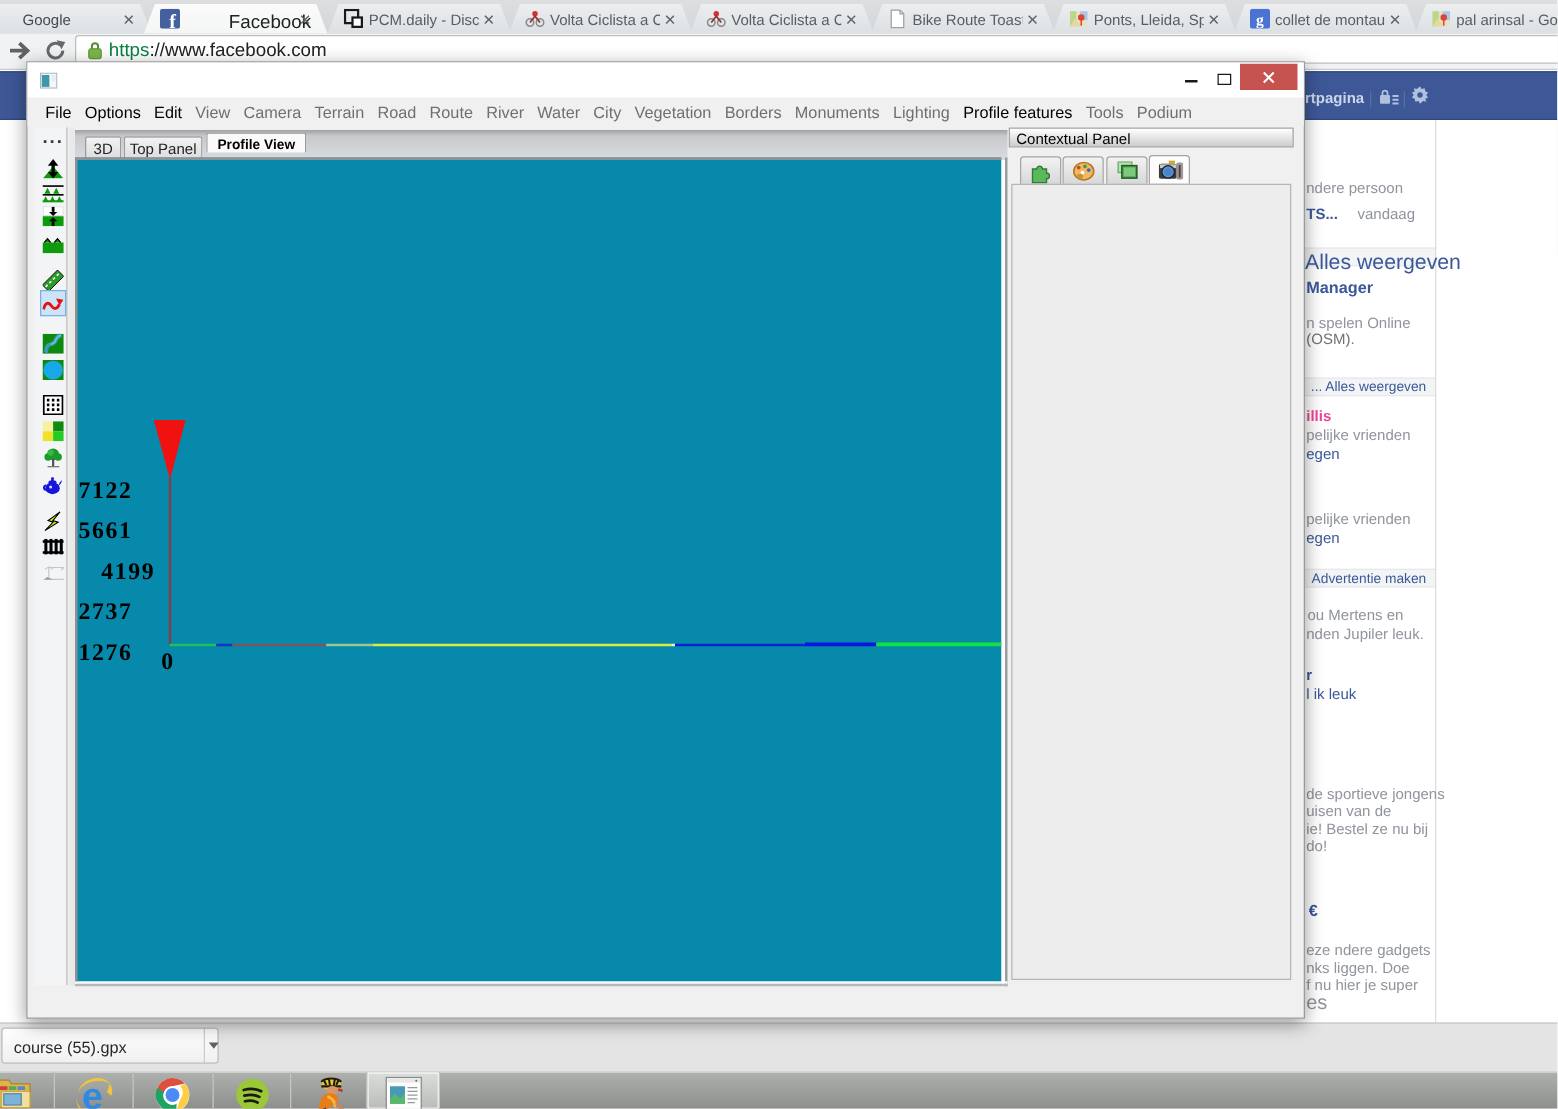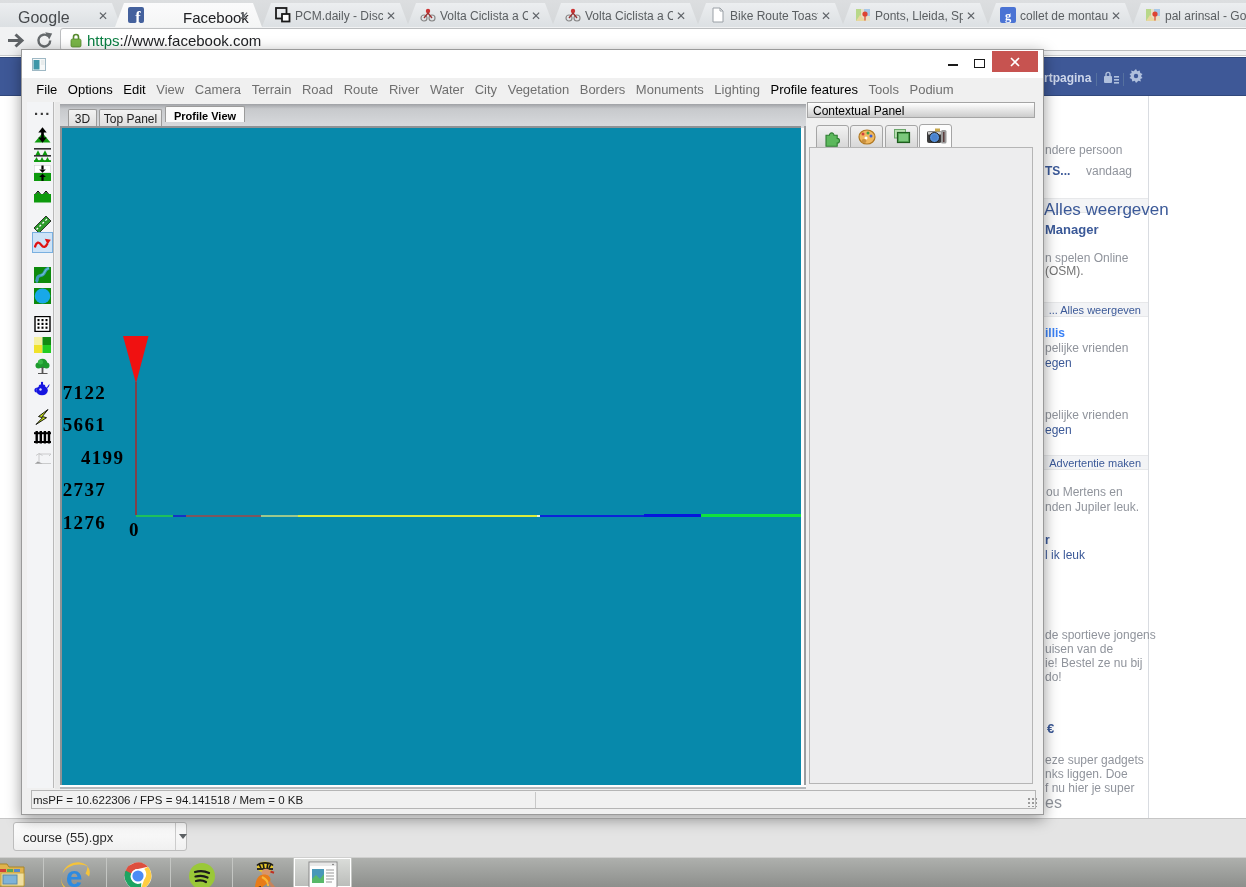--- a/index.html
+++ b/index.html
@@ -59,44 +59,44 @@
     <div class="abs" style="left: 1045px; top: 143px; font-size: 12px; color: rgb(144, 148, 156); white-space: nowrap;">ndere persoon</div>
     <div class="abs" style="left: 1045px; top: 164px; font-size: 12px; color: rgb(59, 89, 152); white-space: nowrap; font-weight: bold;">TS...</div>
     <div class="abs" style="left: 1086px; top: 164px; font-size: 12px; color: rgb(144, 148, 156); white-space: nowrap;">vandaag</div>
     <div class="abs" style="left: 1044px; top: 198px; width: 104px; height: 15px; background: rgb(243, 244, 246); border-top: 1px solid rgb(231, 232, 234); border-bottom: 1px solid rgb(231, 232, 234);"></div>
     <div class="abs" style="left: 1044px; top: 200px; width: 97px; text-align: right; font-size: 17px; color: rgb(59, 89, 152); white-space: nowrap;">Alles weergeven</div>
     <div class="abs" style="left: 1045px; top: 222px; font-size: 13px; color: rgb(59, 89, 152); white-space: nowrap; font-weight: bold;">Manager</div>
     <div class="abs" style="left: 1045px; top: 251px; font-size: 12px; color: rgb(144, 148, 156); white-space: nowrap;">n spelen Online</div>
     <div class="abs" style="left: 1045px; top: 264px; font-size: 12px; color: #737373; white-space: nowrap;">(OSM).</div>
     <div class="abs" style="left: 1044px; top: 302px; width: 104px; height: 15px; background: rgb(243, 244, 246); border-top: 1px solid rgb(231, 232, 234); border-bottom: 1px solid rgb(231, 232, 234);"></div>
     <div class="abs" style="left: 1044px; top: 304px; width: 97px; text-align: right; font-size: 11px; color: rgb(59, 89, 152); white-space: nowrap;">... Alles weergeven</div>
-    <div class="abs" style="left: 1045px; top: 326px; font-size: 12px; color: #3b82f6; white-space: nowrap; font-weight: bold;">illis</div>
+    <div class="abs" style="left: 1045px; top: 326px; font-size: 12px; color: #ec4899; white-space: nowrap; font-weight: bold;">illis</div>
     <div class="abs" style="left: 1045px; top: 341px; font-size: 12px; color: rgb(144, 148, 156); white-space: nowrap;">pelijke vrienden</div>
     <div class="abs" style="left: 1045px; top: 356px; font-size: 12px; color: rgb(59, 89, 152); white-space: nowrap;">egen</div>
     <div class="abs" style="left: 1045px; top: 408px; font-size: 12px; color: rgb(144, 148, 156); white-space: nowrap;">pelijke vrienden</div>
     <div class="abs" style="left: 1045px; top: 423px; font-size: 12px; color: rgb(59, 89, 152); white-space: nowrap;">egen</div>
     <div class="abs" style="left: 1044px; top: 455px; width: 104px; height: 15px; background: rgb(243, 244, 246); border-top: 1px solid rgb(231, 232, 234); border-bottom: 1px solid rgb(231, 232, 234);"></div>
     <div class="abs" style="left: 1044px; top: 457px; width: 97px; text-align: right; font-size: 11px; color: rgb(59, 89, 152); white-space: nowrap;">Advertentie maken</div>
     <div class="abs" style="left: 1046px; top: 485px; font-size: 12px; color: rgb(144, 148, 156); white-space: nowrap;">ou Mertens en</div>
     <div class="abs" style="left: 1045px; top: 500px; font-size: 12px; color: rgb(144, 148, 156); white-space: nowrap;">nden Jupiler leuk.</div>
     <div class="abs" style="left: 1045px; top: 533px; font-size: 12px; color: rgb(59, 89, 152); white-space: nowrap; font-weight: bold;">r</div>
     <div class="abs" style="left: 1045px; top: 548px; font-size: 12px; color: rgb(59, 89, 152); white-space: nowrap;">l ik leuk</div>
     <div class="abs" style="left: 1045px; top: 628px; font-size: 12px; color: rgb(144, 148, 156); white-space: nowrap;">de sportieve jongens</div>
     <div class="abs" style="left: 1045px; top: 642px; font-size: 12px; color: rgb(144, 148, 156); white-space: nowrap;">uisen van de</div>
     <div class="abs" style="left: 1045px; top: 656px; font-size: 12px; color: rgb(144, 148, 156); white-space: nowrap;">ie! Bestel ze nu bij</div>
     <div class="abs" style="left: 1045px; top: 670px; font-size: 12px; color: rgb(144, 148, 156); white-space: nowrap;">do!</div>
     <div class="abs" style="left: 1047px; top: 721px; font-size: 13px; color: rgb(59, 89, 152); white-space: nowrap; font-weight: bold;">€</div>
-    <div class="abs" style="left: 1045px; top: 753px; font-size: 12px; color: rgb(144, 148, 156); white-space: nowrap;">eze super gadgets</div>
+    <div class="abs" style="left: 1045px; top: 753px; font-size: 12px; color: rgb(144, 148, 156); white-space: nowrap;">eze ndere gadgets</div>
     <div class="abs" style="left: 1045px; top: 767px; font-size: 12px; color: rgb(144, 148, 156); white-space: nowrap;">nks liggen. Doe</div>
     <div class="abs" style="left: 1045px; top: 781px; font-size: 12px; color: rgb(144, 148, 156); white-space: nowrap;">f nu hier je super</div>
     <div class="abs" style="left: 1045px; top: 794px; font-size: 16px; color: rgb(144, 148, 156); white-space: nowrap;">es</div>
   </div>
 
 <div class="abs" style="left:0;top:818px;width:1246px;height:40px;background:#e4e4e4;border-top:1px solid #c6c6c6;"></div>
-<div class="abs" style="left:13px;top:822px;width:174px;height:29px;background:linear-gradient(#fefefe,#f0f0f0);border:1px solid #bdbdbd;border-radius:3px;">
+<div class="abs" style="left:1px;top:822px;width:174px;height:29px;background:linear-gradient(#fefefe,#f0f0f0);border:1px solid #bdbdbd;border-radius:3px;">
   <div class="abs" style="left:9px;top:7px;font-size:13px;color:#2a2a2a;">course (55).gpx</div>
   <div class="abs" style="left:161px;top:0;width:1px;height:27px;background:#cccccc;"></div>
   <div class="abs" style="left:165px;top:11px;width:0;height:0;border-left:4px solid transparent;border-right:4px solid transparent;border-top:5px solid #5d6164;"></div>
 </div>
 
 <div class="abs" id="taskbar" style="left:0;top:857px;width:1246px;height:30px;background:linear-gradient(#aeb0ad,#8d8f8c);border-top:1px solid #cfcfce;"></div>
 
 <div class="abs" id="sewin" style="left:21px;top:49px;width:1023px;height:766px;background:#f0f0f0;border:1px solid #9a9a9a;box-shadow:0 4px 14px rgba(0,0,0,0.4);">
 
   <div class="abs" style="left:0;top:0;width:100%;height:28px;background:#ffffff;">
@@ -296,30 +296,25 @@
               <rect x="16" y="4" width="1.5" height="10" fill="#5c3c3c"></rect>
               <rect x="8" y="0.5" width="5" height="3" fill="#c8a84a"></rect>
               <circle cx="7.5" cy="9.5" r="5" fill="#5590d8" stroke="#222" stroke-width="1"></circle>
               <circle cx="7.5" cy="9.5" r="3" fill="#4a82cc"></circle>
             </svg></div>
         </div>
       </div>
     <div class="abs" style="left:2px;top:45px;width:224px;height:637px;background:#ededee;border:1px solid #b5b5b5;"></div>
   </div>
 
-  <div class="abs" style="left:9px;top:740px;width:1005px;height:19px;background:#f1f1f1;border:1px solid #b5b5b5;">
-    <div class="abs" style="left:1px;top:3px;font-size:11.5px;color:#1a1a1a;">msPF = 10.622306 / FPS = 94.141518 / Mem = 0 KB</div>
-    <div class="abs" style="left:503px;top:1px;width:1px;height:16px;background:#c8c8c8;"></div>
-    <div class="abs" style="left:995px;top:6px;width:10px;height:10px;background-image:radial-gradient(circle,#9a9a9a 1px,transparent 1.2px);background-size:4px 4px;"></div>
-  </div>
 </div>
 
 <div id="tabs">
     <div class="abs" style="left: -12px; top: 3px; width: 133px; height: 24px; background: linear-gradient(rgb(236, 238, 240), rgb(220, 224, 227)); clip-path: polygon(0px 100%, 9px 0px, calc(100% - 9px) 0px, 100% 100%); z-index: 1;">
-      <div class="abs" style="left:30px;top:6px;width:91px;overflow:hidden;white-space:nowrap;font-size:16px;color:#46494c;">Google</div>
+      <div class="abs" style="left:30px;top:6px;width:91px;overflow:hidden;white-space:nowrap;font-size:12px;color:#46494c;">Google</div>
       <div class="abs" style="right:13px;top:6px;font-size:12px;color:#5f6368;">✕</div>
     </div>
     <div class="abs" style="left: 262px; top: 3px; width: 147px; height: 24px; background: linear-gradient(rgb(236, 238, 240), rgb(220, 224, 227)); clip-path: polygon(0px 100%, 9px 0px, calc(100% - 9px) 0px, 100% 100%); z-index: 1;">
       <div class="abs" style="left:13px;top:4px;width:16px;height:16px;"><svg width="16" height="16">
           <rect x="1" y="1" width="10.5" height="10.5" fill="none" stroke="#1a1a1a" stroke-width="1.8"></rect>
           <rect x="7" y="7" width="7.5" height="7.5" fill="#fff" stroke="#1a1a1a" stroke-width="1.8"></rect>
         </svg></div>
       <div class="abs" style="left:33px;top:6px;width:88px;overflow:hidden;white-space:nowrap;font-size:12px;color:#5a5e61;">PCM.daily - Disc</div>
       <div class="abs" style="right:13px;top:6px;font-size:12px;color:#5f6368;">✕</div>
     </div>

